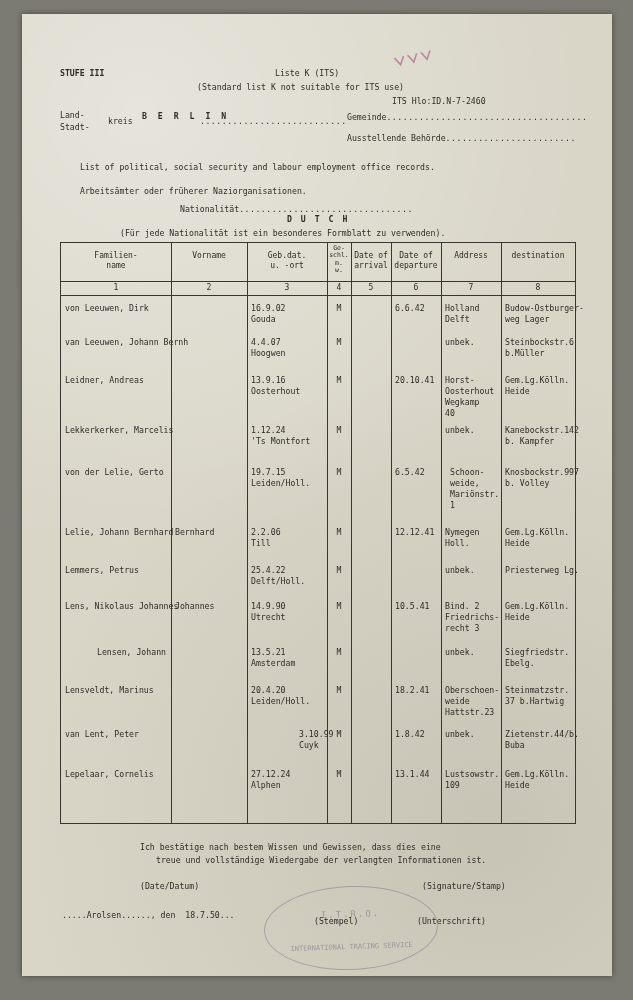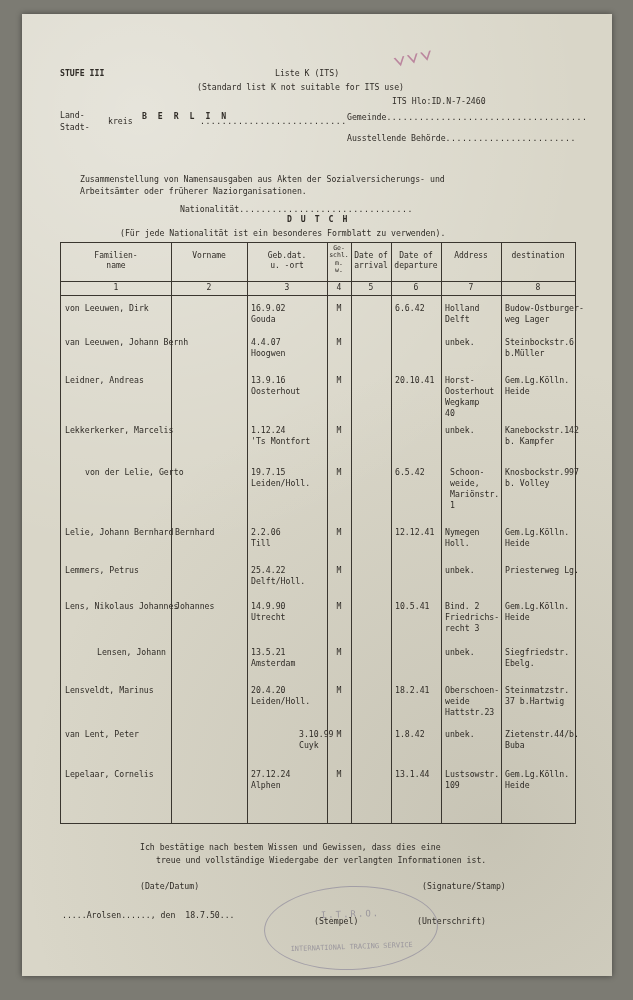--- a/index.html
+++ b/index.html
@@ -87,21 +87,21 @@
   <div class="t" id="itsnr">ITS Hlo:ID.N-7-2460</div>
 
   <div class="t" id="land">Land-</div>
   <div class="t" id="stadt">Stadt-</div>
   <div class="t" id="kreis">kreis</div>
   <div class="t bold sp" id="berlin">B E R L I N</div>
   <div class="t dots" id="berlindots">...........................</div>
   <div class="t" id="gemeinde"><span>Gemeinde</span><span class="dots">.....................................</span></div>
   <div class="t" id="behoerde"><span>Ausstellende Behörde</span><span class="dots">........................</span></div>
 
-  <div class="t" id="desc2">Zusammenstellung von Namensausgaben aus Akten der Sozialversicherungs- und</div>
+  <div class="t" id="desc1">List of political, social security and labour employment office records.</div>
   <div class="t" id="desc3">Arbeitsämter oder früherer Naziorganisationen.</div>
 
   <div class="t" id="natlabel"><span>Nationalität</span><span class="dots">................................</span></div>
   <div class="t bold sp2" id="dutch">D U T C H</div>
   <div class="t" id="natnote">(Für jede Nationalität ist ein besonderes Formblatt zu verwenden).</div>
 
   <div id="tbl">
       <div class="vline" style="left: 110px;"></div>
       <div class="vline" style="left: 186px;"></div>
       <div class="vline" style="left: 266px;"></div>
@@ -161,21 +161,21 @@
 40</div>
       <div class="cell" style="left: 444px; top: 132px; width: 68px; line-height: 1.35;">Gem.Lg.Kölln.
 Heide</div>
       <div class="cell" style="left: 4px; top: 182px; width: 104px; line-height: 1.35;">Lekkerkerker, Marcelis</div>
       <div class="cell" style="left: 190px; top: 182px; width: 74px; line-height: 1.35;">1.12.24
 'Ts Montfort</div>
       <div class="cell" style="left: 266px; top: 182px; width: 24px; line-height: 1.35; text-align: center;">M</div>
       <div class="cell" style="left: 384px; top: 182px; width: 54px; line-height: 1.35;">unbek.</div>
       <div class="cell" style="left: 444px; top: 182px; width: 68px; line-height: 1.35;">Kanebockstr.142
 b. Kampfer</div>
-      <div class="cell" style="left: 4px; top: 224px; width: 104px; line-height: 1.35; margin-left: 20px;">von der Lelie, Gerto</div>
+      <div class="cell" style="left: 4px; top: 224px; width: 104px; line-height: 1.35;">von der Lelie, Gerto</div>
       <div class="cell" style="left: 190px; top: 224px; width: 74px; line-height: 1.35;">19.7.15
 Leiden/Holl.</div>
       <div class="cell" style="left: 266px; top: 224px; width: 24px; line-height: 1.35; text-align: center;">M</div>
       <div class="cell" style="left: 334px; top: 224px; width: 44px; line-height: 1.35;">6.5.42</div>
       <div class="cell" style="left: 389px; top: 224px; width: 54px; line-height: 1.35;">Schoon-
 weide,
 Mariönstr.
 1</div>
       <div class="cell" style="left: 444px; top: 224px; width: 68px; line-height: 1.35;">Knosbockstr.997
 b. Volley</div>

